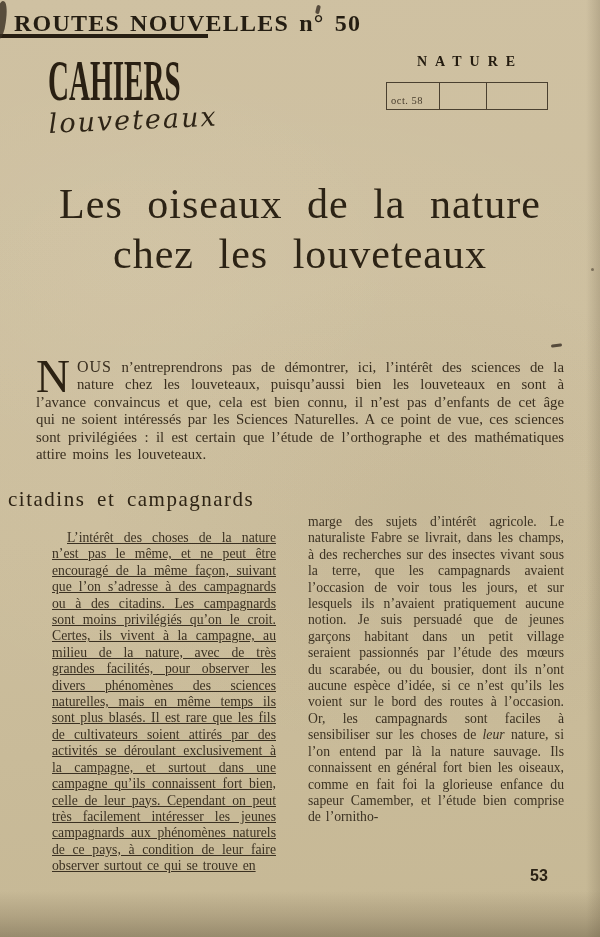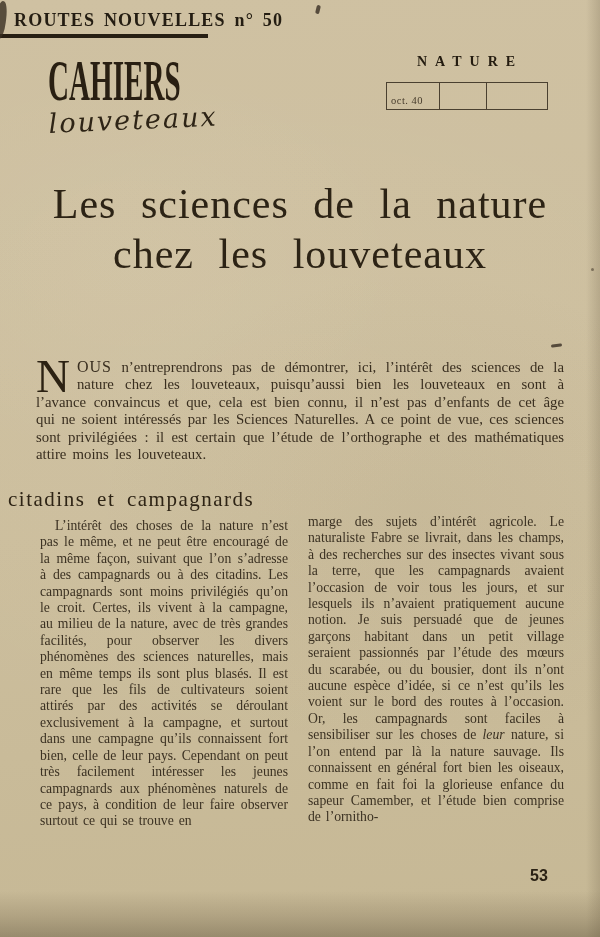--- a/index.html
+++ b/index.html
@@ -25,21 +25,21 @@
     background:#3a3023;border-radius:45%;transform:rotate(7deg);opacity:.8;}
   .mark-apostrophe{position:absolute;left:316px;top:5px;width:4px;height:9px;
     background:#41362a;border-radius:2px;transform:rotate(14deg);opacity:.85;}
   .mark-dash{position:absolute;left:551px;top:344px;width:11px;height:3px;
     background:#41362a;border-radius:2px;transform:rotate(-8deg);opacity:.85;}
   .mark-dot{position:absolute;left:591px;top:268px;width:3px;height:3px;
     background:#4a3f31;border-radius:50%;opacity:.6;}
   
   .masthead{position:absolute;left:14px;top:10px;
     font-family:"Liberation Serif",serif;font-weight:bold;
-    font-size:18px;letter-spacing:1.2px;word-spacing:3px;color:#241d12;text-align:center;}
+    font-size:24px;letter-spacing:1.2px;word-spacing:3px;color:#241d12;text-align:center;}
   .masthead-rule{position:absolute;left:0;top:34px;width:208px;height:4px;background:#271f13;}
   .brand-title{position:absolute;left:48px;top:52px;
     font-family:"Liberation Serif",serif;font-weight:bold;font-size:56px;line-height:1;
     letter-spacing:0px;color:#291f12;
     transform:scaleX(0.52) scaleY(1.02);transform-origin:left top;}
   .brand-script{position:absolute;left:48px;top:108px;
     font-family:"DejaVu Serif",serif;font-style:italic;font-size:27px;
     letter-spacing:2px;color:#2e2416;transform:rotate(-2.5deg);transform-origin:left top;}
   .rubric{position:absolute;left:417px;top:54px;
     font-family:"Liberation Serif",serif;font-weight:bold;font-size:14px;
@@ -65,46 +65,46 @@
   .lead .dropcap{float:left;font-size:47px;line-height:33px;padding:2px 7px 0 0;
     font-weight:400;color:#2c2213;}
   .lead .smallcaps{font-size:16px;letter-spacing:1px;}
   
   .section-heading{position:absolute;left:8px;top:487px;width:600px;text-align:left;
     font-size:21px;font-weight:400;letter-spacing:1.5px;word-spacing:5px;color:#2e2415;}
   .columns{position:absolute;left:36px;top:514px;width:528px;
     display:flex;gap:16px;}
   .col{flex:1;font-size:13.7px;line-height:16.4px;text-align:justify;
     word-spacing:1.5px;color:#3b3122;}
-  .col.left p{margin:4px;text-indent:15px;}
+  .col.left p{margin:16px;text-indent:15px;text-decoration:underline;}
   .col.right p{margin:0;}
   .col .ital{font-style:italic;}
   
   .page-number{position:absolute;left:530px;top:867px;
     font-family:"Liberation Sans",sans-serif;font-weight:bold;font-size:16px;color:#2b2214;}
 </style>
 </head>
 <body>
 
 <div class="page">
 
   <div class="masthead">ROUTES NOUVELLES n° 50</div>
   <div class="masthead-rule"></div>
 
   <div class="brand-title">CAHIERS</div>
   <div class="brand-script">louveteaux</div>
 
   <div class="rubric">NATURE</div>
   <div class="date-box">
-    <div class="date-cell c1">oct. 40</div>
+    <div class="date-cell c1">oct. 58</div>
     <div class="date-cell c2"></div>
     <div class="date-cell c3"></div>
   </div>
 
-  <div class="title l1">Les sciences de la nature</div>
+  <div class="title l1">Les oiseaux de la nature</div>
   <div class="title l2">chez les louveteaux</div>
 
   <div class="lead">
     <span class="dropcap">N</span><span class="smallcaps">OUS</span><span> n’entreprendrons pas de démontrer, ici, l’intérêt des sciences de la nature chez les louveteaux, puisqu’aussi bien les louveteaux en sont à l’avance convaincus et que, cela est bien connu, il n’est pas d’enfants de cet âge qui ne soient intéressés par les Sciences Naturelles. A ce point de vue, ces sciences sont privilégiées : il est certain que l’étude de l’orthographe et des mathématiques attire moins les louveteaux.</span>
   </div>
 
   <div class="section-heading">citadins et campagnards</div>
 
   <div class="columns">
     <div class="col left">

